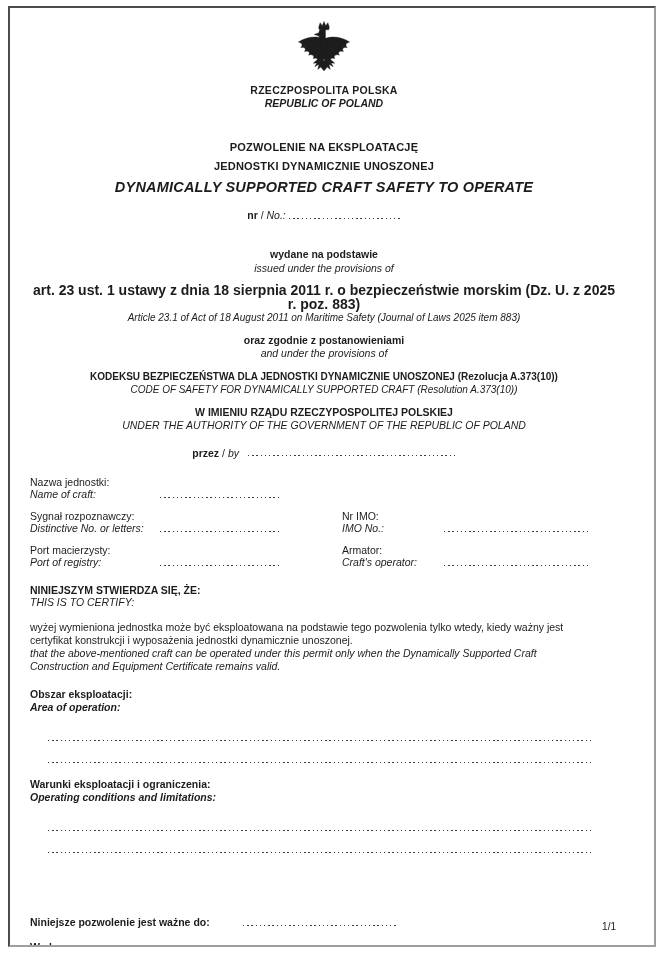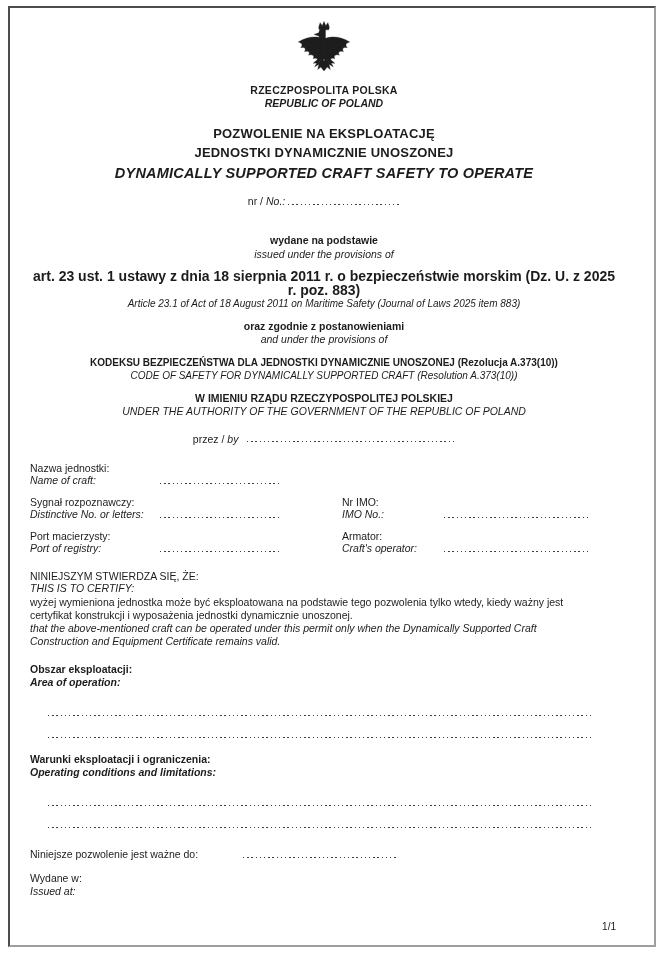--- a/index.html
+++ b/index.html
@@ -13,28 +13,28 @@
   .doc {
     position: absolute; left: 8px; top: 6px;
     width: 648px; height: 941px;
     border: 2px solid;
     border-color: #4c4c4c #9e9e9e #9e9e9e #4c4c4c;
     padding: 8px 36px 0 20px;
     background: #ffffff;
     overflow: hidden;
   }
   .center { text-align: center; }
-  .b  { font-weight: normal; }
+  .b  { font-weight: bold; }
   .i  { font-style: italic; }
 
   .emblem-wrap { text-align: center; margin-top: 4px; }
   .country-pl { font-weight: bold; font-size: 10.5px; margin-top: 6px; letter-spacing: .3px; }
   .country-en { font-weight: bold; font-style: italic; font-size: 10.5px; margin-top: 1px; }
 
-  .title-pl { font-size: 13px; font-weight: bold; line-height: 19px; margin-top: 15px; letter-spacing: .2px; }
+  .title-pl { font-size: 11px; font-weight: bold; line-height: 19px; margin-top: 29px; letter-spacing: .2px; }
   .title-en { font-size: 14.5px; font-weight: bold; font-style: italic; margin-top: 3px; letter-spacing: .2px; }
   .nr-line  { margin-top: 13px; }
 
   .legal { margin-top: 27px; }
   .pair  { margin-top: 9px; line-height: 13.5px; }
   .pair .pl { font-weight: bold; }
   .pair .en { font-style: italic; }
   .by-line { margin-top: 13px; }
 
   .dotline {
@@ -46,28 +46,28 @@
 
   .fields { margin-top: 17px; }
   .field-row { display: flex; align-items: flex-end; margin-bottom: 9px; line-height: 12.5px; }
   .fl-label { width: 130px; }
   .fl-dots  { width: 120px; margin-bottom: 2px; }
   .f-gap    { width: 62px; }
   .fr-label { width: 102px; }
   .fr-dots  { width: 145px; margin-bottom: 2px; }
 
   .certify { margin-top: 15px; line-height: 12.5px; }
-  .para { margin-top: 1px; line-height: 13.2px; width: 568px; }
+  .para { margin-top: 12px; line-height: 13.2px; width: 568px; }
 
   .op-label { margin-top: 15px; line-height: 12.5px; font-weight: bold; }
   .op-dots  { margin-left: 18px; width: 543px; margin-top: 17px; }
   .op-dots2 { margin-left: 18px; width: 543px; margin-top: 11px; }
 
   .valid-row { display: flex; align-items: flex-end; margin-top: 19px; line-height: 12.5px; }
-  .valid-label { width: 213px; }
+  .valid-label { width: 213px; margin-top: 44px; }
   .valid-dots  { width: 155px; margin-bottom: 2px; }
   .issued-block { margin-top: 12px; line-height: 12.5px; }
 
   .sig-row { display: flex; align-items: flex-end; margin-top: 40px; }
   .sig-col { display: flex; flex-direction: column; align-items: center; }
   .sig-1 { width: 168px; margin-left: 18px; }
   .sig-2 { width: 110px; margin-left: 48px; }
   .sig-3 { width: 118px; margin-left: 36px; }
   .sig-1 .dotline { width: 138px; }
   .sig-2 .dotline { width: 96px; }

